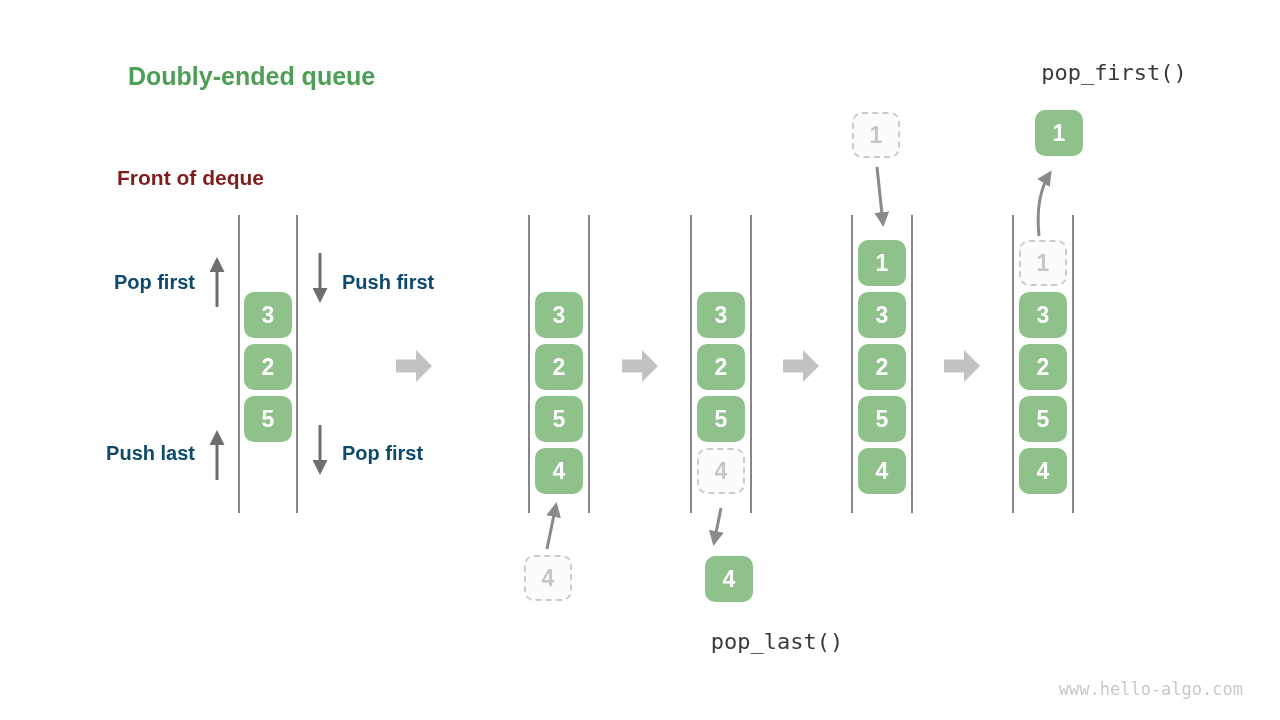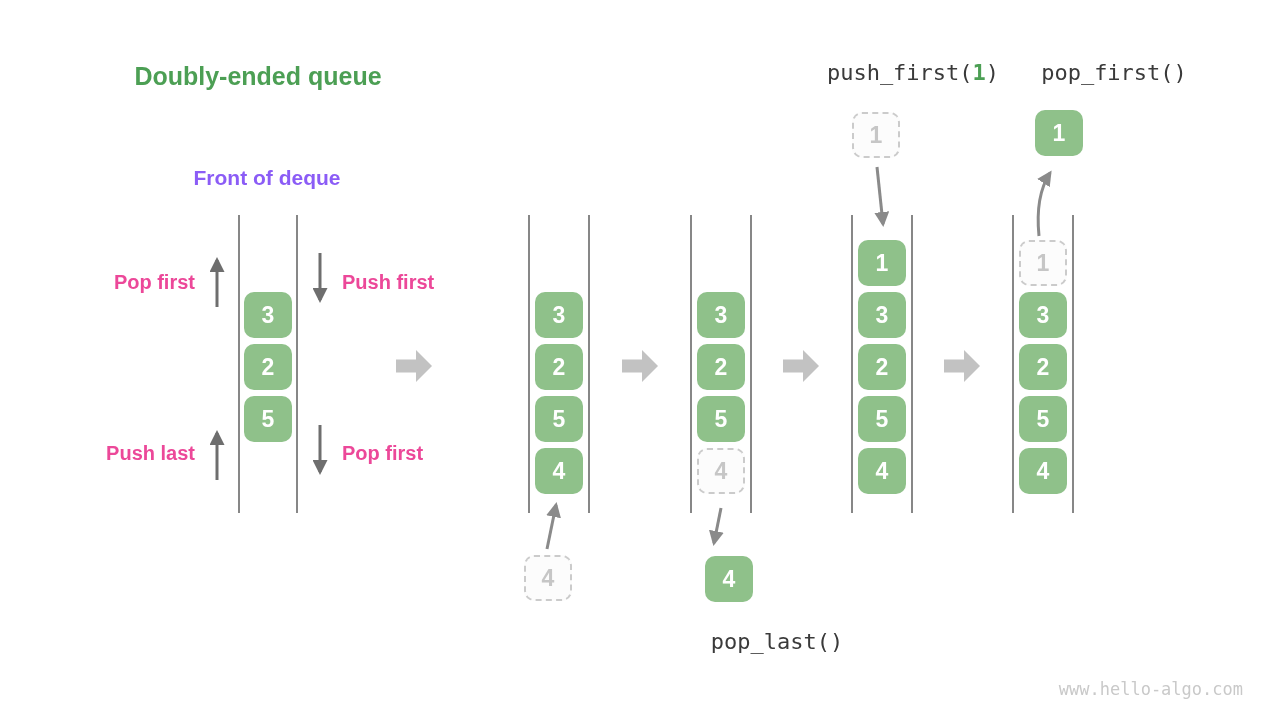--- a/index.html
+++ b/index.html
@@ -1,24 +1,24 @@
 <!DOCTYPE html>
 <html><head>
 <meta charset="utf-8">
 <style>
   html,body{margin:0;padding:0;background:#ffffff;}
   .canvas{position:relative;width:1280px;height:720px;background:#ffffff;overflow:hidden;
           font-family:"Liberation Sans",sans-serif;}
   svg.overlay{position:absolute;left:0;top:0;width:1280px;height:720px;pointer-events:none;}
 
-  .title{position:absolute;left:108px;top:56px;width:300px;text-align:center;
+  .title{position:absolute;left:128px;top:56px;width:300px;
          color:#4C9F54;font-size:25px;font-weight:bold;line-height:40px;}
-  .caption{position:absolute;width:300px;text-align:center;color:#8b5cf6;
+  .caption{position:absolute;width:300px;color:#7f1d1d;
            font-size:21px;font-weight:bold;}
-  .side-label{position:absolute;color:#ec4899;font-size:20px;font-weight:bold;}
+  .side-label{position:absolute;color:#0c4a6e;font-size:20px;font-weight:bold;}
   .right-align{text-align:right;}
 
   .cell{position:absolute;width:48px;height:46px;background:#8FC18A;border-radius:10px;
         color:#ffffff;font-size:23px;font-weight:bold;display:flex;align-items:center;
         justify-content:center;box-sizing:border-box;}
   .cell.ghost{background:#FCFCFC;border:2px dashed #CBCBCB;color:#C6C6C6;}
 
   .code{position:absolute;font-family:"DejaVu Sans Mono","Liberation Mono",monospace;
         font-size:22px;color:#3A3A3A;white-space:pre;transform:translateX(-50%);}
   .code .arg{color:#4C9F54;font-weight:bold;}
@@ -112,17 +112,16 @@
   <div class="cell" style="left:1019px;top:344px">2</div>
   <div class="cell" style="left:1019px;top:396px">5</div>
   <div class="cell" style="left:1019px;top:448px">4</div>
 
   <div class="cell ghost" style="left:524px;top:555px">4</div>
   <div class="cell" style="left:705px;top:556px">4</div>
   <div class="cell ghost" style="left:852px;top:112px">1</div>
   <div class="cell" style="left:1035px;top:110px">1</div>
 
   <div class="code" style="left:777px;top:629px">pop_last()</div>
-  <div class="code" style="left:913px;top:60px"><span>push_first(</span><span class="arg">1</span><span>)</span></div>
   <div class="code" style="left:1114px;top:60px">pop_first()</div>
 
   <div class="watermark">www.hello-algo.com</div>
 </div>
 
 </body></html>

